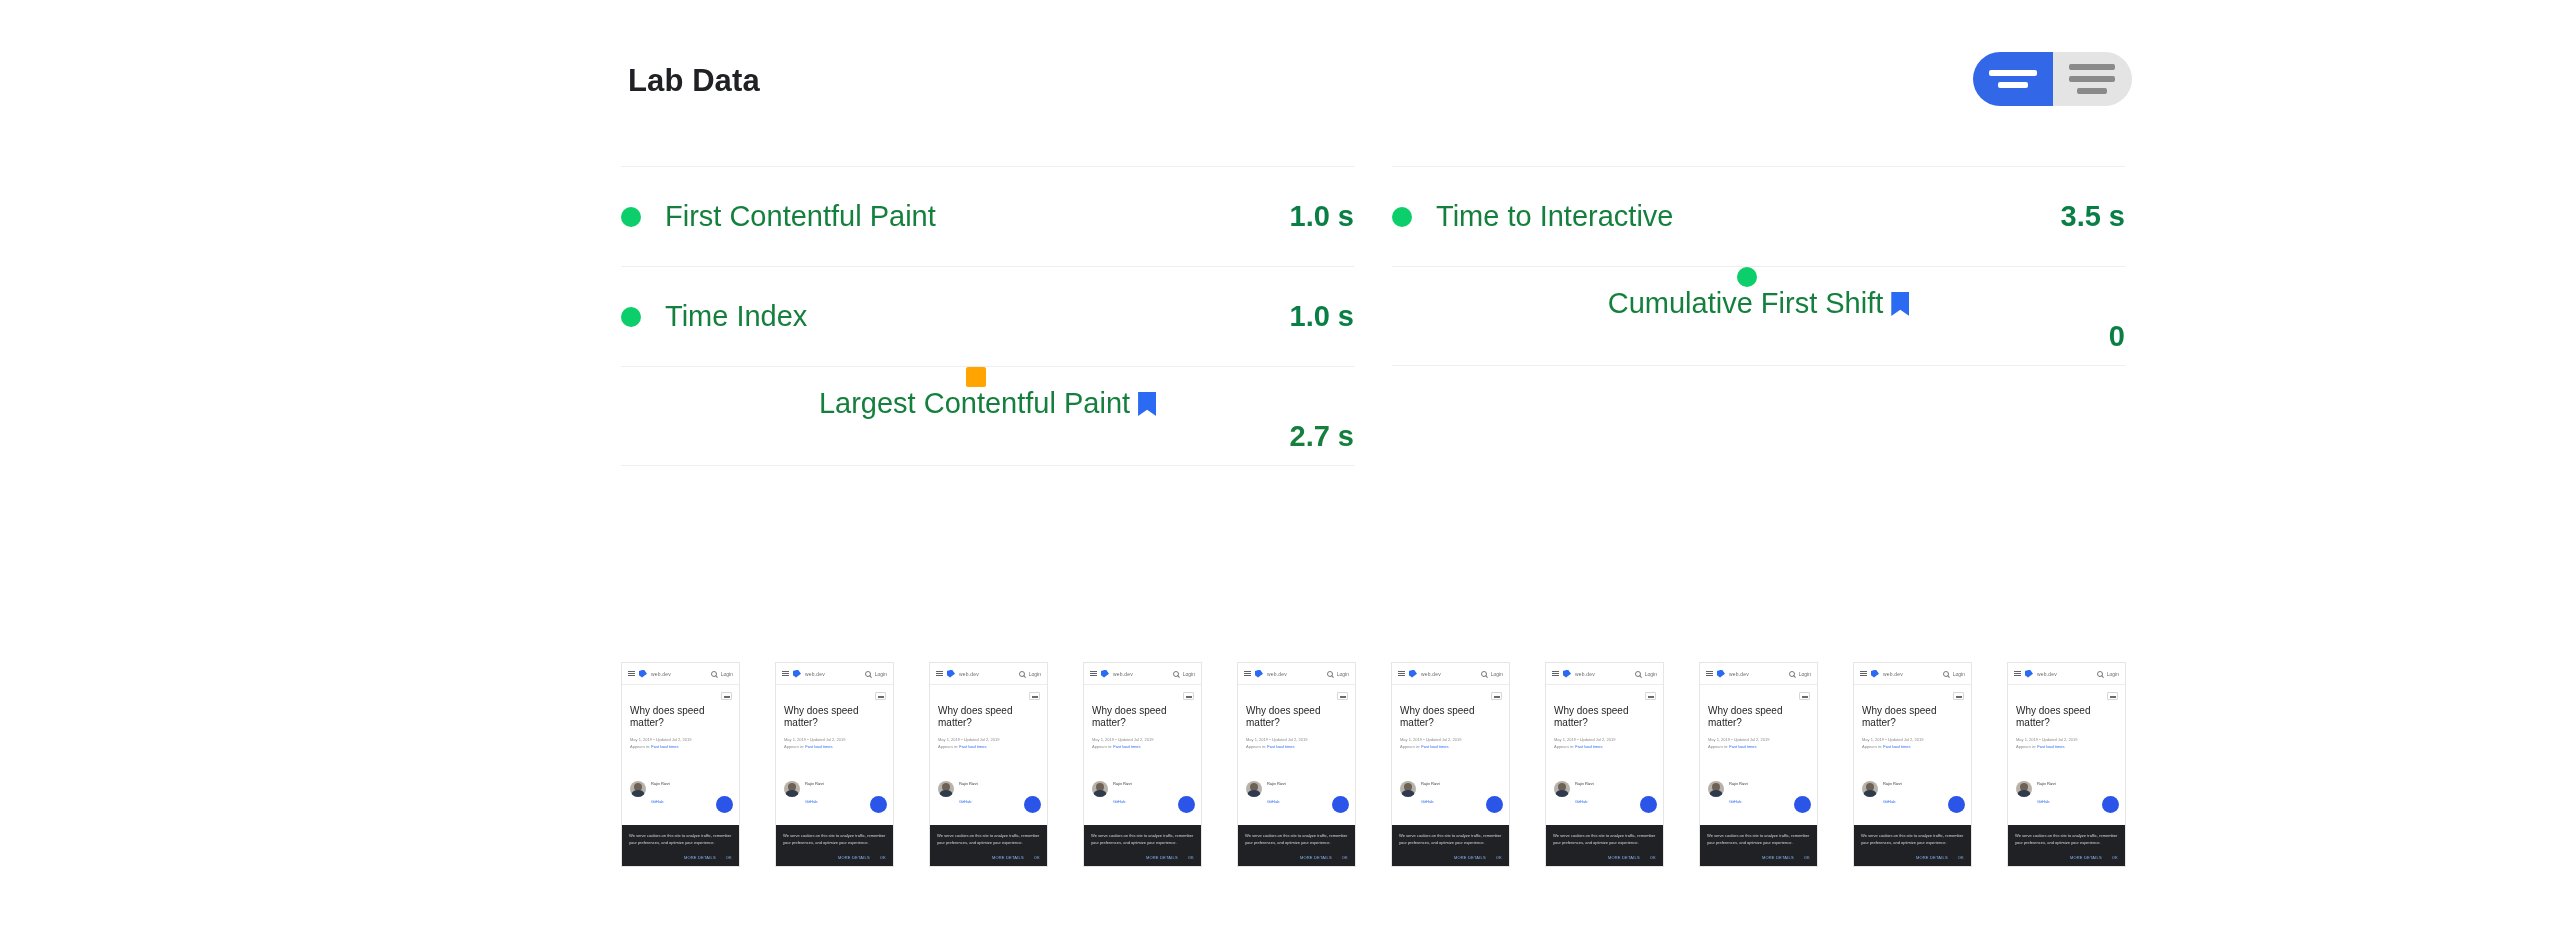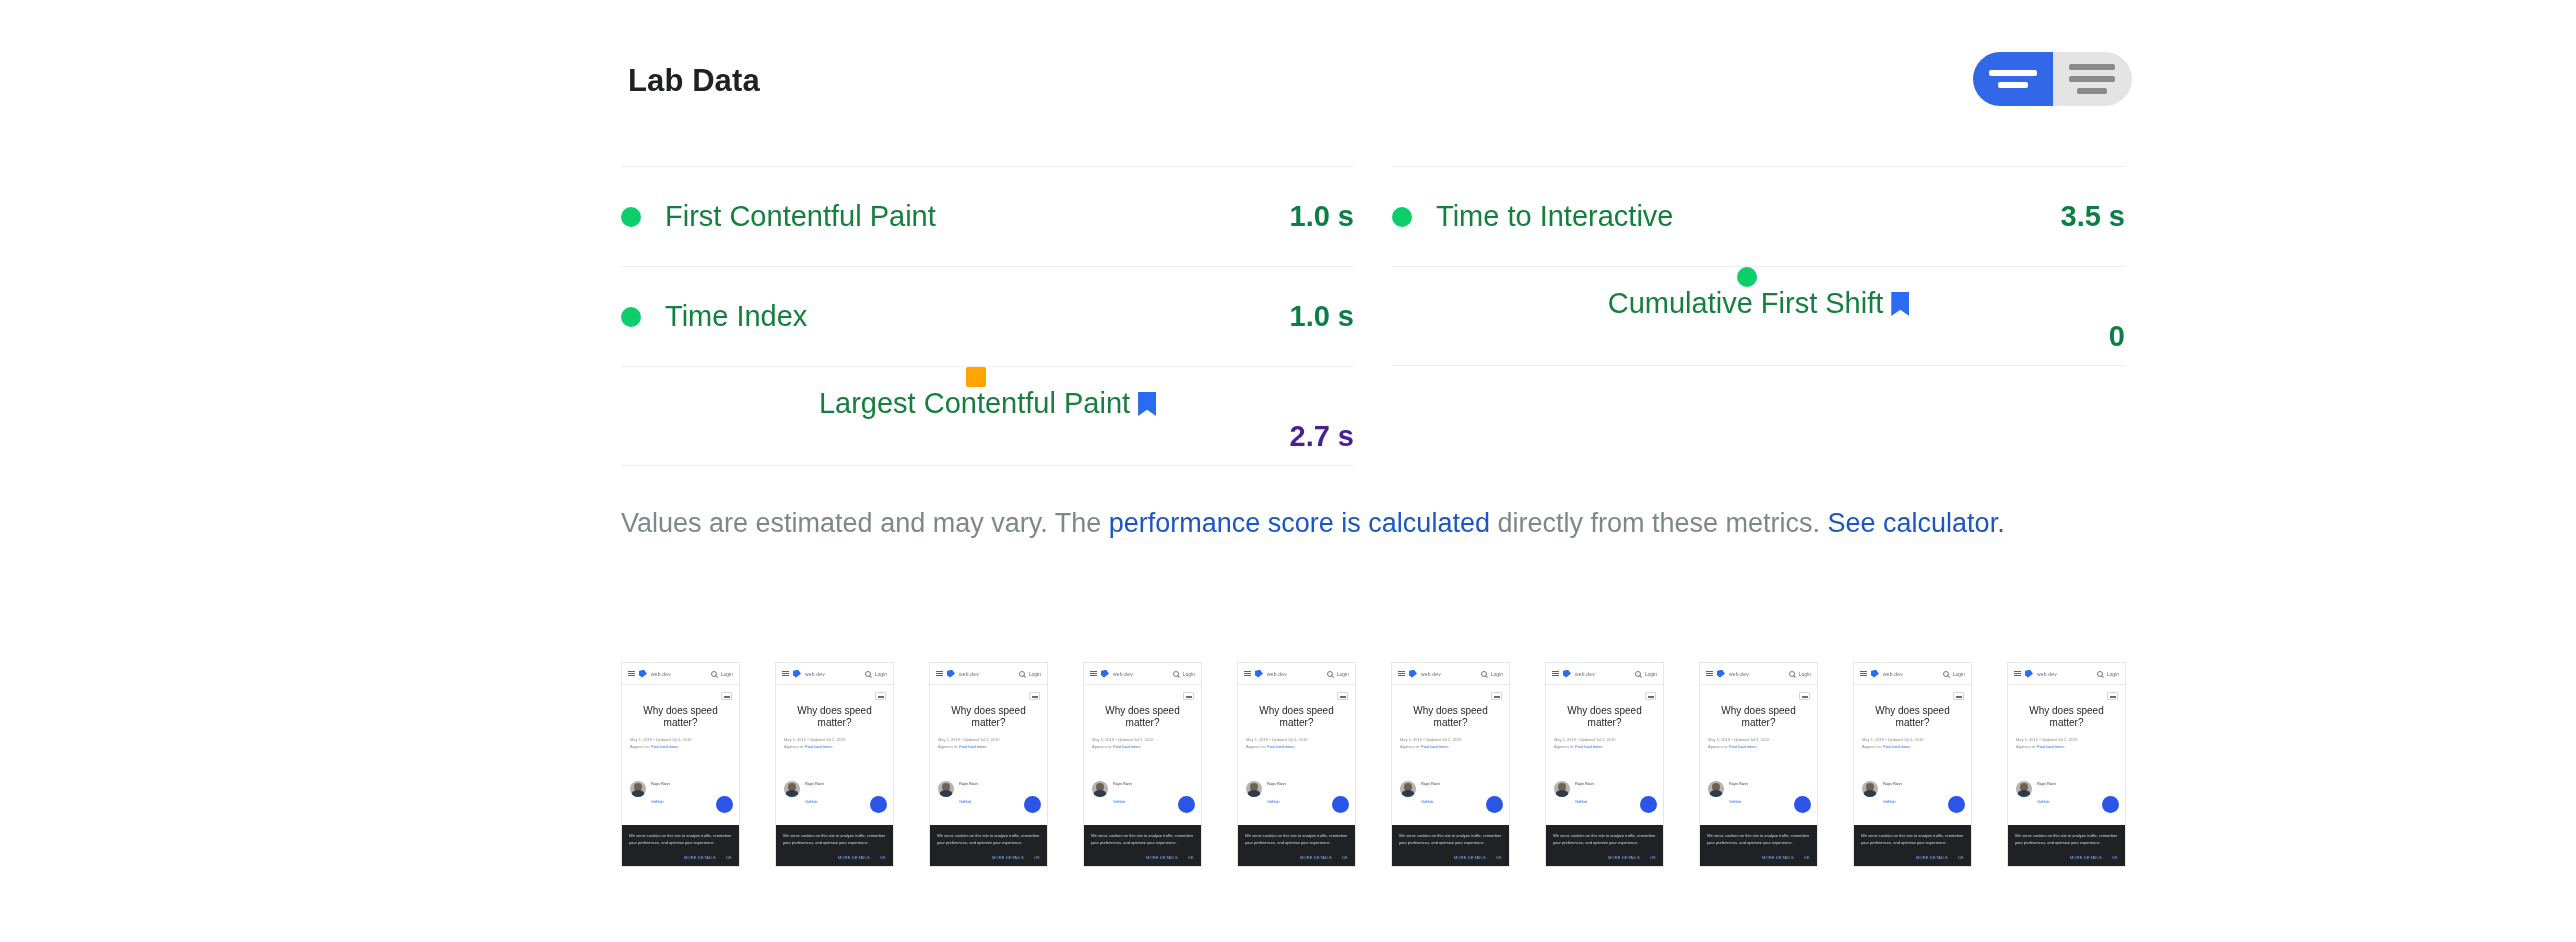--- a/index.html
+++ b/index.html
@@ -87,21 +87,21 @@
     background: #2b6af2;
     clip-path: polygon(0 0, 100% 0, 100% 100%, 50% 74%, 0 100%);
   }
   .metric-value {
     margin-left: auto;
     font-size: 29px;
     font-weight: bold;
     white-space: nowrap;
   }
   .v-good { color: #0a7f45; }
-  .v-average { color: #4c1d95; }
+  .v-average { color: #15803d; }
 
   
   .disclaimer {
     position: absolute;
     left: 621px; top: 497px;
     width: 1407px;
     font-size: 27px;
     line-height: 52px;
     color: #80868b;
   }
@@ -170,21 +170,20 @@
   .t-share::after {
     content: ""; position: absolute; left: 2px; top: 3px;
     width: 6px; height: 2px; background: #6b6b6b;
   }
   .t-title {
     margin-top: 14px;
     font-size: 10px;
     line-height: 12px;
     color: #1f1f1f;
     font-weight: 500;
-    text-align: center;
   }
   .t-meta {
     margin-top: 7px;
     font-size: 4px;
     line-height: 7px;
     color: #8b8b8b;
   }
   .t-meta .lnk { color: #2b6af2; }
 
   .t-authors { margin-top: 21px; }
@@ -281,21 +280,20 @@
       </div>
       <div class="metric-row last">
         <span class="swatch good"></span>
         <span class="metric-title"><span>Cumulative First Shift</span><span class="cwv-flag"></span></span>
         <span class="metric-value v-good">0</span>
       </div>
     </div>
 
   </div>
 
-  <div class="disclaimer"><span>Values are estimated and may vary. The </span><a>performance score is calculated</a><span> directly from these metrics. </span><a>See calculator.</a></div>
 
   <div class="filmstrip" id="filmstrip">
   <div class="thumb">
     <div class="t-topbar">
       <span class="t-ham">
             <i></i>
             <i></i>
             <i></i>
           </span>
       <span class="t-logo"></span>

